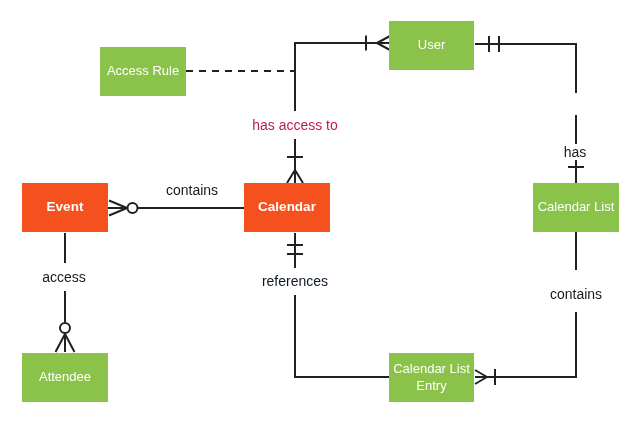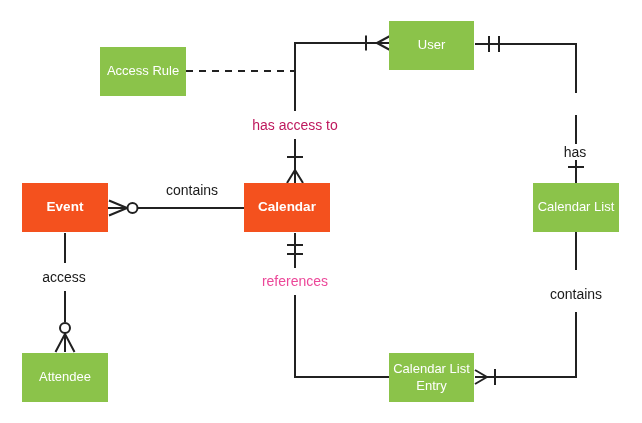--- a/index.html
+++ b/index.html
@@ -145,15 +145,15 @@
 
   <div class="entity e-cal-entry" style="background-color: rgb(139, 195, 74); color: rgb(255, 255, 255);">
     <span>Calendar List Entry</span>
   </div>
 
   <div class="rel-label l-contains-ev" style="color: rgb(26, 26, 26);">contains</div>
   <div class="rel-label l-invites" style="color: rgb(26, 26, 26);">access</div>
   <div class="rel-label l-has-access" style="color: #be185d;">has access to</div>
   <div class="rel-label l-has" style="color: rgb(26, 26, 26);">has</div>
   <div class="rel-label l-contains-cl" style="color: rgb(26, 26, 26);">contains</div>
-  <div class="rel-label l-references" style="color: #ec4899;">references</div>
+  <div class="rel-label l-references" style="color: #0f172a;">references</div>
 
 </div>
 
 </body></html>

